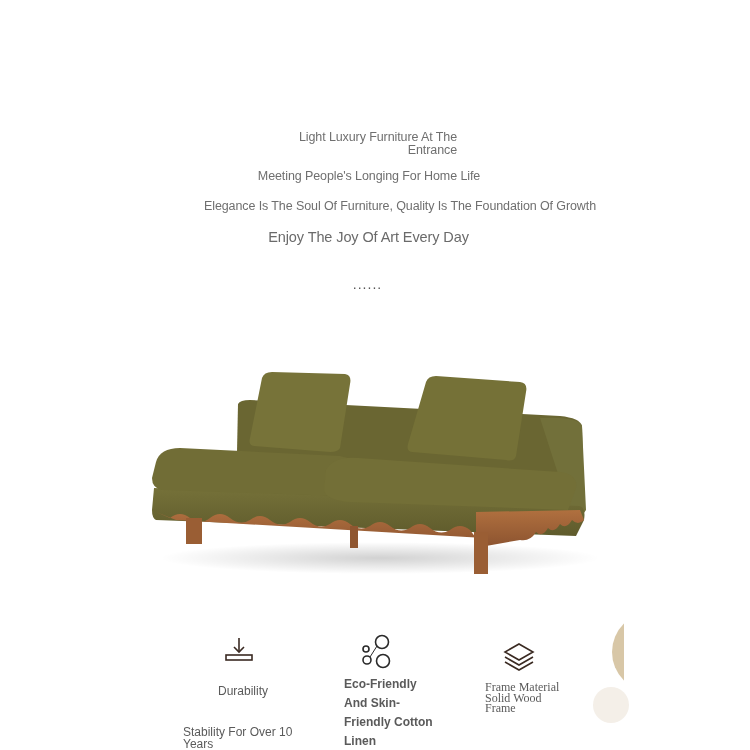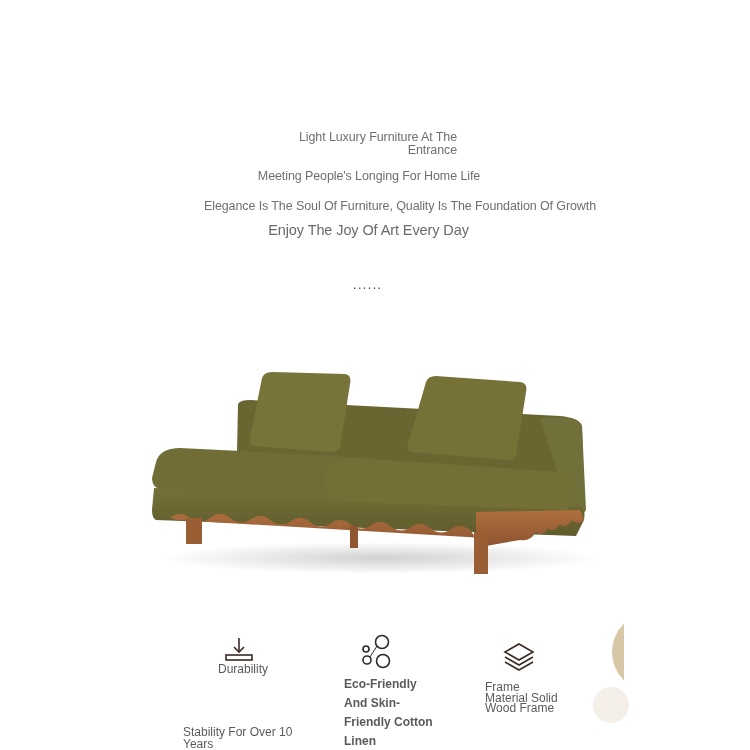--- a/index.html
+++ b/index.html
@@ -4,31 +4,31 @@
 <style>
   html, body { margin: 0; padding: 0; background: #ffffff; }
   body { width: 750px; height: 750px; position: relative; overflow: hidden;
          font-family: "Liberation Sans", "DejaVu Sans", sans-serif; color: #6b6b6b; }
   .abs { position: absolute; }
   .tagline { position: absolute; font-size: 12.5px; line-height: 13px; color: #6f6f6f; letter-spacing: -0.1px; }
   .t1 { left: 287px; top: 131px; width: 170px; text-align: right; }
   .t2 { left: 0; width: 750px; text-align: center; top: 170px; }
   .t2 span { margin-left: -12px; }
   .t3 { left: 0; width: 800px; text-align: center; top: 200px; }
-  .t4 { left: 0; width: 737px; text-align: center; top: 222px; font-size: 14.5px; line-height: 16px; color: #6a6a6a; }
+  .t4 { left: 0; width: 737px; text-align: center; top: 229px; font-size: 14.5px; line-height: 16px; color: #6a6a6a; }
   .dots { left: 0; width: 735px; text-align: center; top: 276px; font-size: 14px; letter-spacing: 1px; color: #555; }
 
   .sofa { left: 140px; top: 360px; width: 460px; height: 220px; }
 
   .feature { position: absolute; text-align: left; font-size: 12px; line-height: 12px; color: #5a5a5a; }
   .feature .icon { position: absolute; }
-  .f1 .lbl1 { position: absolute; left: 218px; top: 663px; }
+  .f1 .lbl1 { position: absolute; left: 218px; top: 685px; }
   .f1 .lbl2 { position: absolute; left: 183px; top: 726px; width: 110px; }
   .f2 .lbl { position: absolute; left: 344px; top: 675px; width: 90px; line-height: 19px; font-weight: bold; }
-  .f3 .lbl { position: absolute; left: 485px; top: 682px; width: 80px; line-height: 10.5px; }
+  .f3 .lbl { position: absolute; left: 485px; top: 682px; width: 80px; line-height: 10.5px; font-family: Liberation Serif, serif; }
 
   .deco1 { left: 612px; top: 612px; width: 80px; height: 80px; border-radius: 50%; background: #d8c7a7; }
   .deco-mask { left: 624px; top: 590px; width: 130px; height: 160px; background: #ffffff; }
   .deco2 { left: 593px; top: 687px; width: 36px; height: 36px; border-radius: 50%; background: #f4efe8; }
 </style>
 </head>
 <body>
 
 <div class="tagline t1">Light Luxury Furniture At The Entrance</div>
 <div class="tagline t2"><span>Meeting People's Longing For Home Life</span></div>

